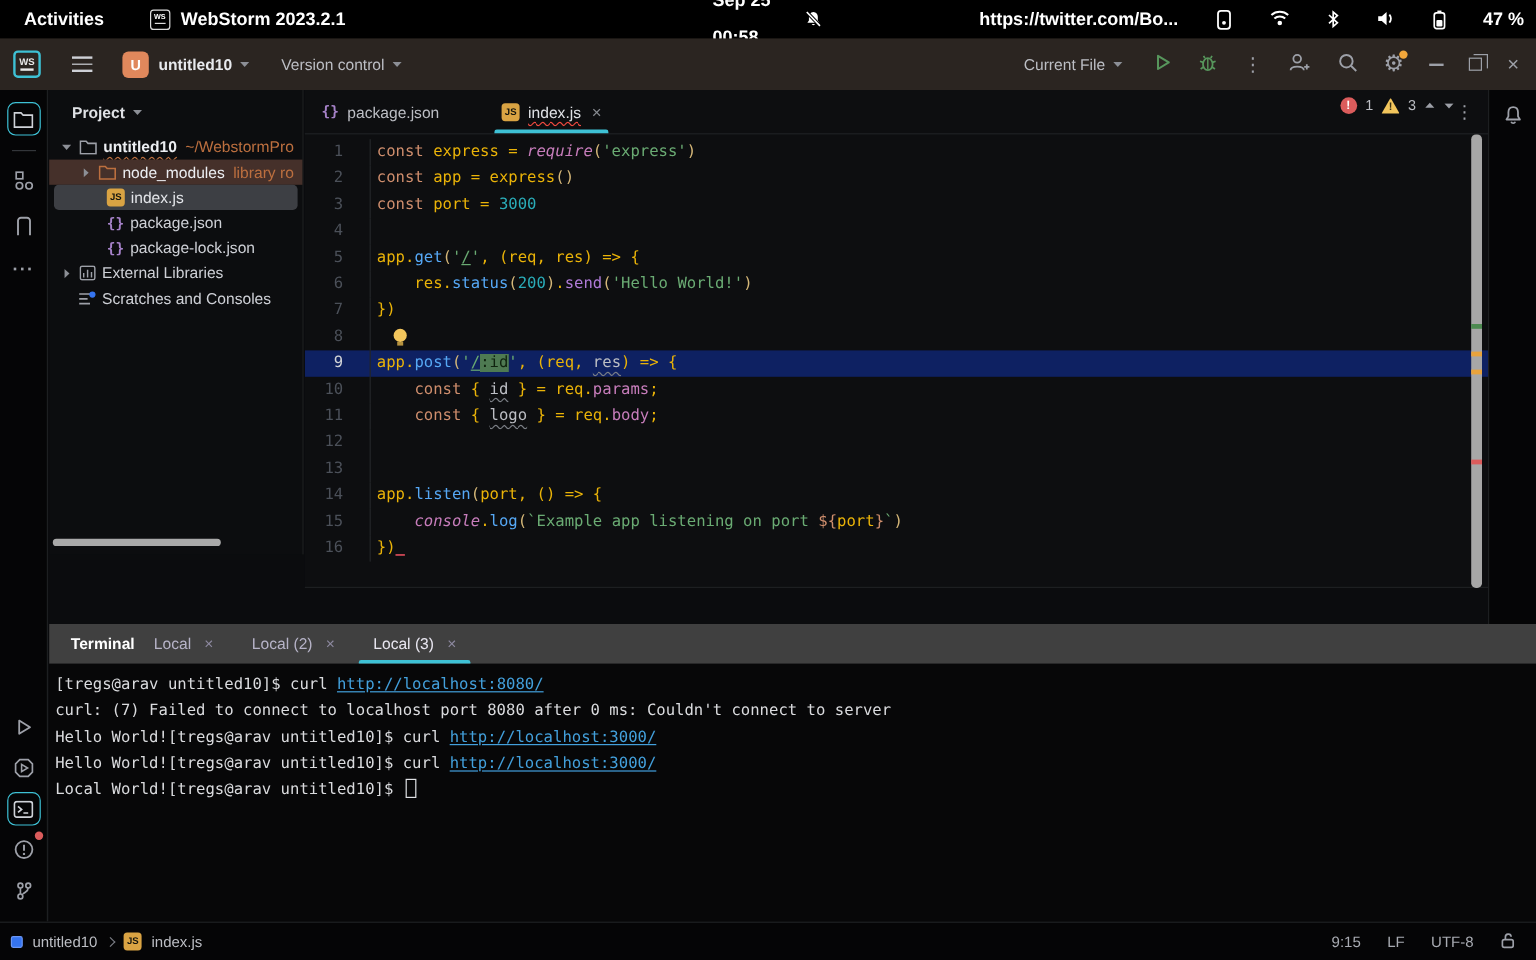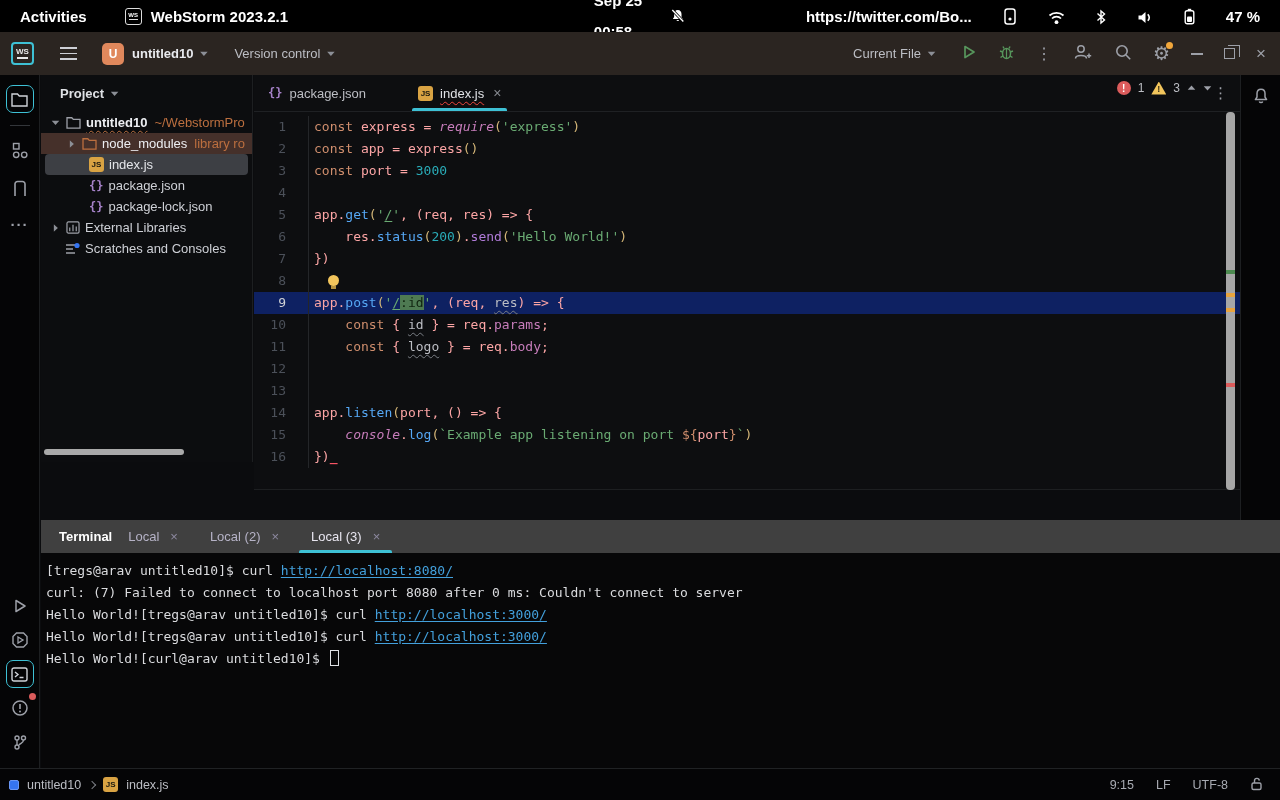--- a/index.html
+++ b/index.html
@@ -10,21 +10,21 @@
   
   #sysbar { position:absolute; top:0; left:0; width:1280px; height:32px; background:#000;
     display:flex; align-items:center; color:#fff; font-size:15px; font-weight:700; }
   #sysbar .left { display:flex; align-items:center; gap:38px; margin-left:20px; }
   #sysbar .apptitle { display:flex; align-items:center; gap:9px; }
   .ws-mini { width:17px; height:17px; border:1.6px solid #ddd; border-radius:3px; display:flex;
     flex-direction:column; align-items:center; justify-content:center; font-size:6px; font-weight:bold; line-height:1; }
   .ws-mini i { display:block; width:9px; height:1.5px; background:#ddd; margin-top:1px; }
   #sysbar .center { position:absolute; left:50%; transform:translateX(-50%); display:flex; align-items:center; gap:28px; }
   #sysbar .center .dt { display:flex; gap:14px;flex-direction:column; }
-  #sysbar .right { margin-left:auto; display:flex; align-items:flex-end; gap:31px; margin-right:20px; }
+  #sysbar .right { margin-left:auto; display:flex; align-items:flex-start; gap:31px; margin-right:10px; }
   #sysbar svg { display:block; }
 
   
   #titlebar { position:absolute; top:32px; left:0; width:1280px; height:43px; background:#2b2521;
     display:flex; align-items:center; color:#bcbec4; font-size:13px; }
   .ws-logo { width:23px; height:23px; border:2px solid #3ec1d5; border-radius:4px; margin-left:11px;
     display:flex; flex-direction:column; align-items:center; justify-content:center; color:#e8e8e8;
     font-size:8px; font-weight:bold; line-height:1; }
   .ws-logo i { display:block; width:11px; height:2px; background:#e8e8e8; margin-top:1.5px; }
   .burger { margin-left:26px; display:flex; flex-direction:column; gap:3.2px; }
@@ -91,21 +91,21 @@
   .err-underline { text-decoration:underline wavy #f0483e; text-decoration-thickness:1px; text-underline-offset:3px; }
   .tab-kebab { position:absolute; right:12px; top:9px; color:#9da0a8; font-size:15px; }
 
   #code { position:absolute; left:0; top:37px; width:986px; height:378px; overflow:hidden;
     font-family:"DejaVu Sans Mono", monospace; font-size:13px; line-height:22px; padding-top:4px; }
   .code-line { display:flex; height:22px; white-space:pre; }
   .code-line.current { background:#0e2162; }
   .ln-num { width:32px; flex:none; text-align:right; color:#4b5059; margin-right:22px; position:relative; }
   .code-line .ln-body { border-left:1px solid #242629; padding-left:5px; flex:1; }
   .code-line.current .ln-num { color:#d0d2d6; }
-  .tok-kw { color:#cf8e6d; } .tok-txt { color:#fca5a5;text-align:right; }
+  .tok-kw { color:#cf8e6d; } .tok-txt { color:#eab308;text-align:right; }
   .tok-req { color:#c77dbb; font-style:italic; }
   .tok-brk { color:#d5b778; } .tok-str { color:#6aab73; }
   .tok-num { color:#2aacb8; } .tok-fn { color:#56a8f5; }
   .tok-fnp { color:#b07bd8; } .tok-prop { color:#c77dbb; }
   .tok-lnkstr { color:#6aab73; text-decoration:underline; text-underline-offset:2px; }
   .tok-selid { color:#10240f; background:#4e7a52; }
   .tok-wavt { color:#bcbec4; text-decoration:underline wavy #7a7e85; text-decoration-thickness:1px; text-underline-offset:3px; }
   .caret { color:#f75464; font-weight:bold; }
   .bulb { display:inline-block; width:11px; height:11px; border-radius:50%; background:#f2c55c;
     margin-left:14px; position:relative; top:1px; }
@@ -461,21 +461,21 @@
         <span class="term-tab active">
           <span>Local (3)</span>
           <span class="close">×</span>
         </span>
       </div>
       <div id="termbody">
           <div class="term-line"><span class="">[tregs@arav untitled10]$ curl </span><span class="tok-link">http://localhost:8080/</span></div>
           <div class="term-line"><span class="">curl: (7) Failed to connect to localhost port 8080 after 0 ms: Couldn't connect to server</span></div>
           <div class="term-line"><span class="">Hello World![tregs@arav untitled10]$ curl </span><span class="tok-link">http://localhost:3000/</span></div>
           <div class="term-line"><span class="">Hello World![tregs@arav untitled10]$ curl </span><span class="tok-link">http://localhost:3000/</span></div>
-          <div class="term-line"><span class="">Hello World![curl@arav untitled10]$ </span><span class="term-caret"></span></div>
+          <div class="term-line"><span class="">Local World![tregs@arav untitled10]$ </span><span class="term-caret"></span></div>
         </div>
     </section>
   </div>
 
   <footer id="statusbar">
     <span class="crumbs">
       <span class="proj-sq"></span>
       <span>untitled10</span>
       <span class="crumb-sep"></span>
       <span class="jsbadge">JS</span>

